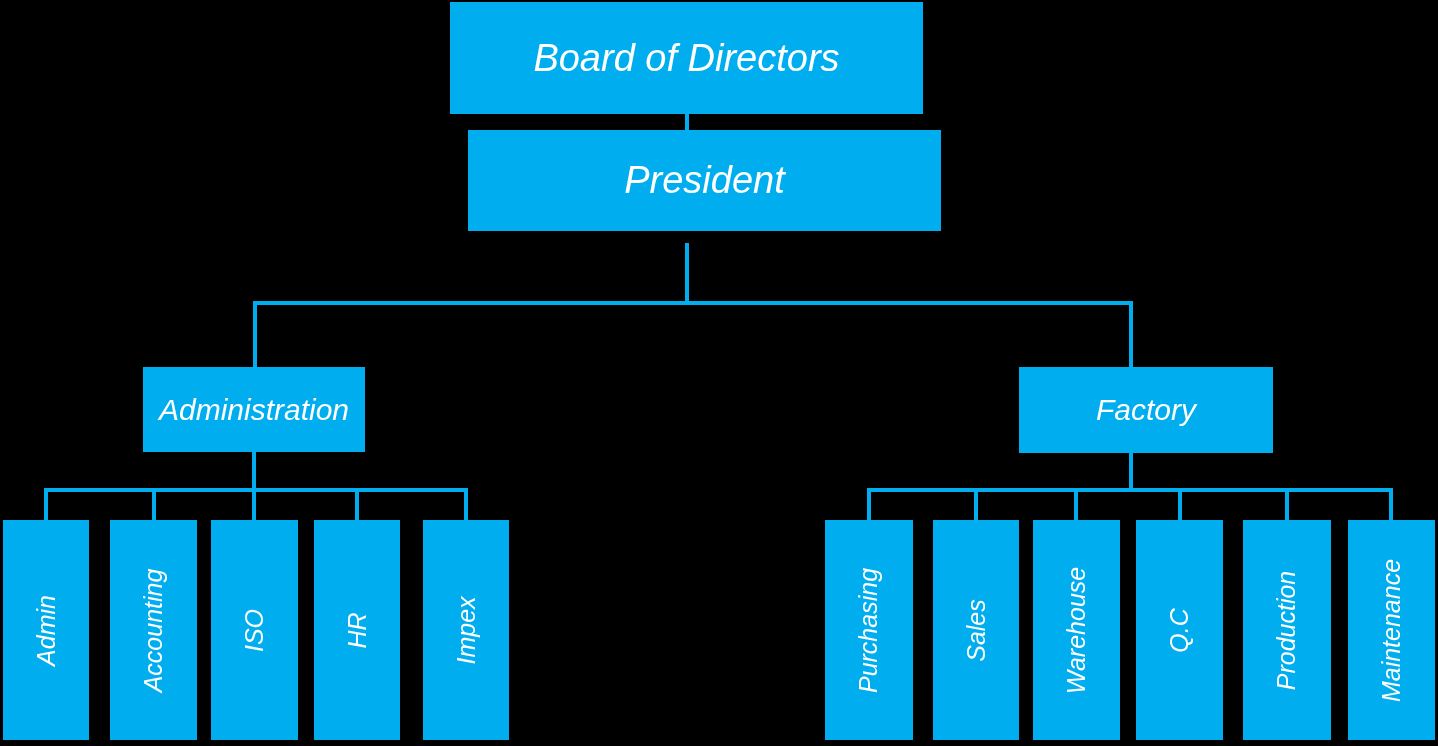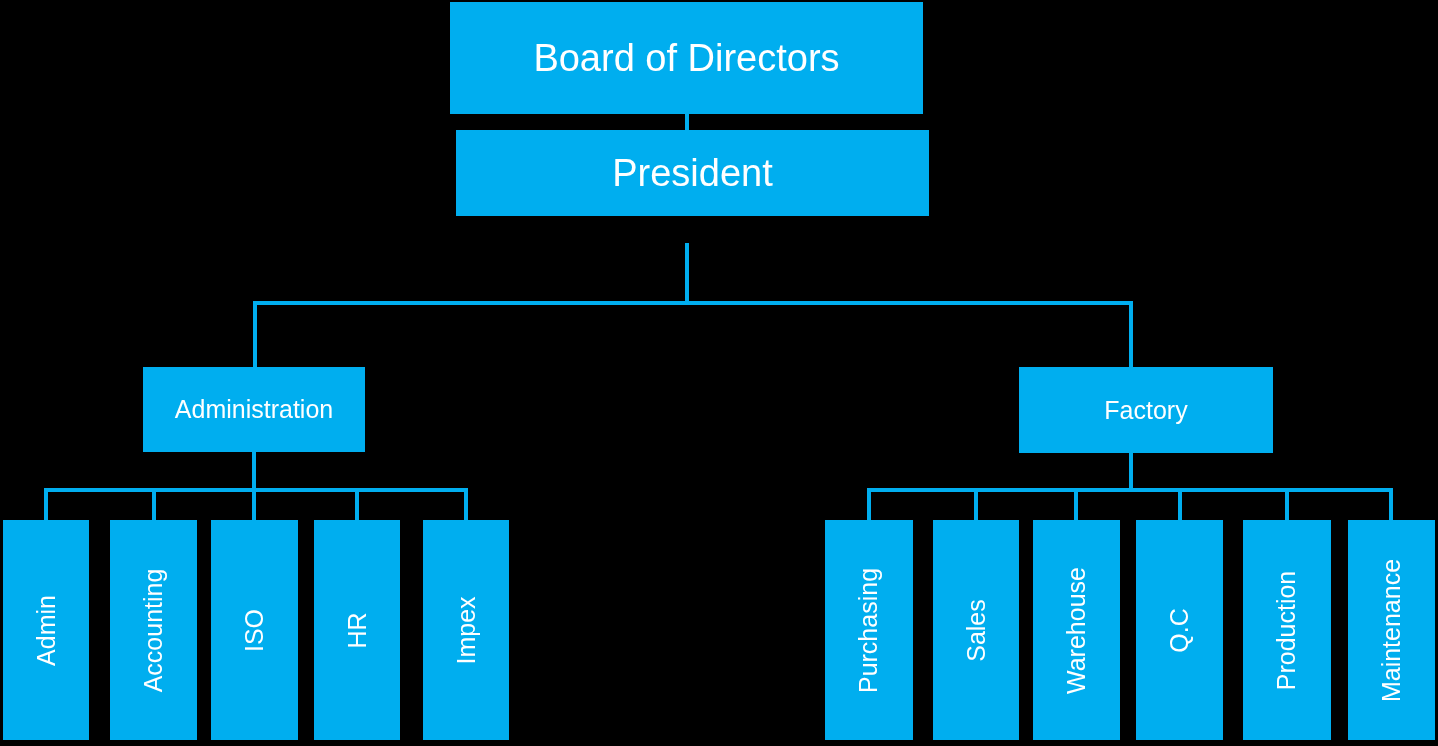--- a/index.html
+++ b/index.html
@@ -19,43 +19,44 @@
     overflow: hidden;
   }
   .node {
     position: absolute;
     background: var(--box);
     color: var(--text);
     display: flex;
     align-items: center;
     justify-content: center;
     text-align: right;
+    font-style: italic;
   }
   .node .label { white-space: nowrap; }
   .lvl1 .label { font-size: 38px; }
-  .lvl2 .label { font-size: 25px; }
+  .lvl2 .label { font-size: 30px; }
   .leaf .label {
     font-size: 25px;
     transform: rotate(-90deg); 
   }
   .conn {
     position: absolute;
     background: var(--line);
   }
 </style>
 </head>
 <body>
 
 <div class="canvas">
 
   <div class="node lvl1" style="left:450px; top:2px; width:473px; height:112px;">
     <span class="label">Board of Directors</span>
   </div>
 
-  <div class="node lvl1" style="left:456px; top:130px; width:473px; height:86px;">
+  <div class="node lvl1" style="left:468px; top:130px; width:473px; height:101px;">
     <span class="label">President</span>
   </div>
 
   <div class="node lvl2" style="left:143px; top:367px; width:222px; height:85px;">
     <span class="label">Administration</span>
   </div>
 
   <div class="node lvl2" style="left:1019px; top:367px; width:254px; height:86px;">
     <span class="label">Factory</span>
   </div>

